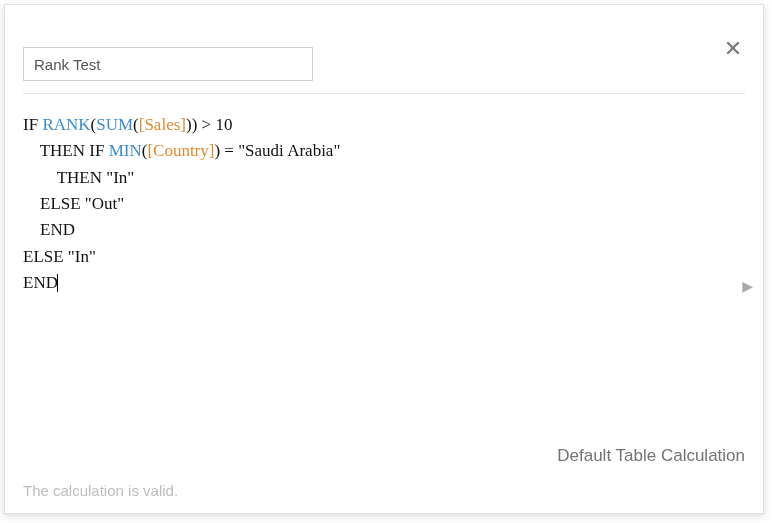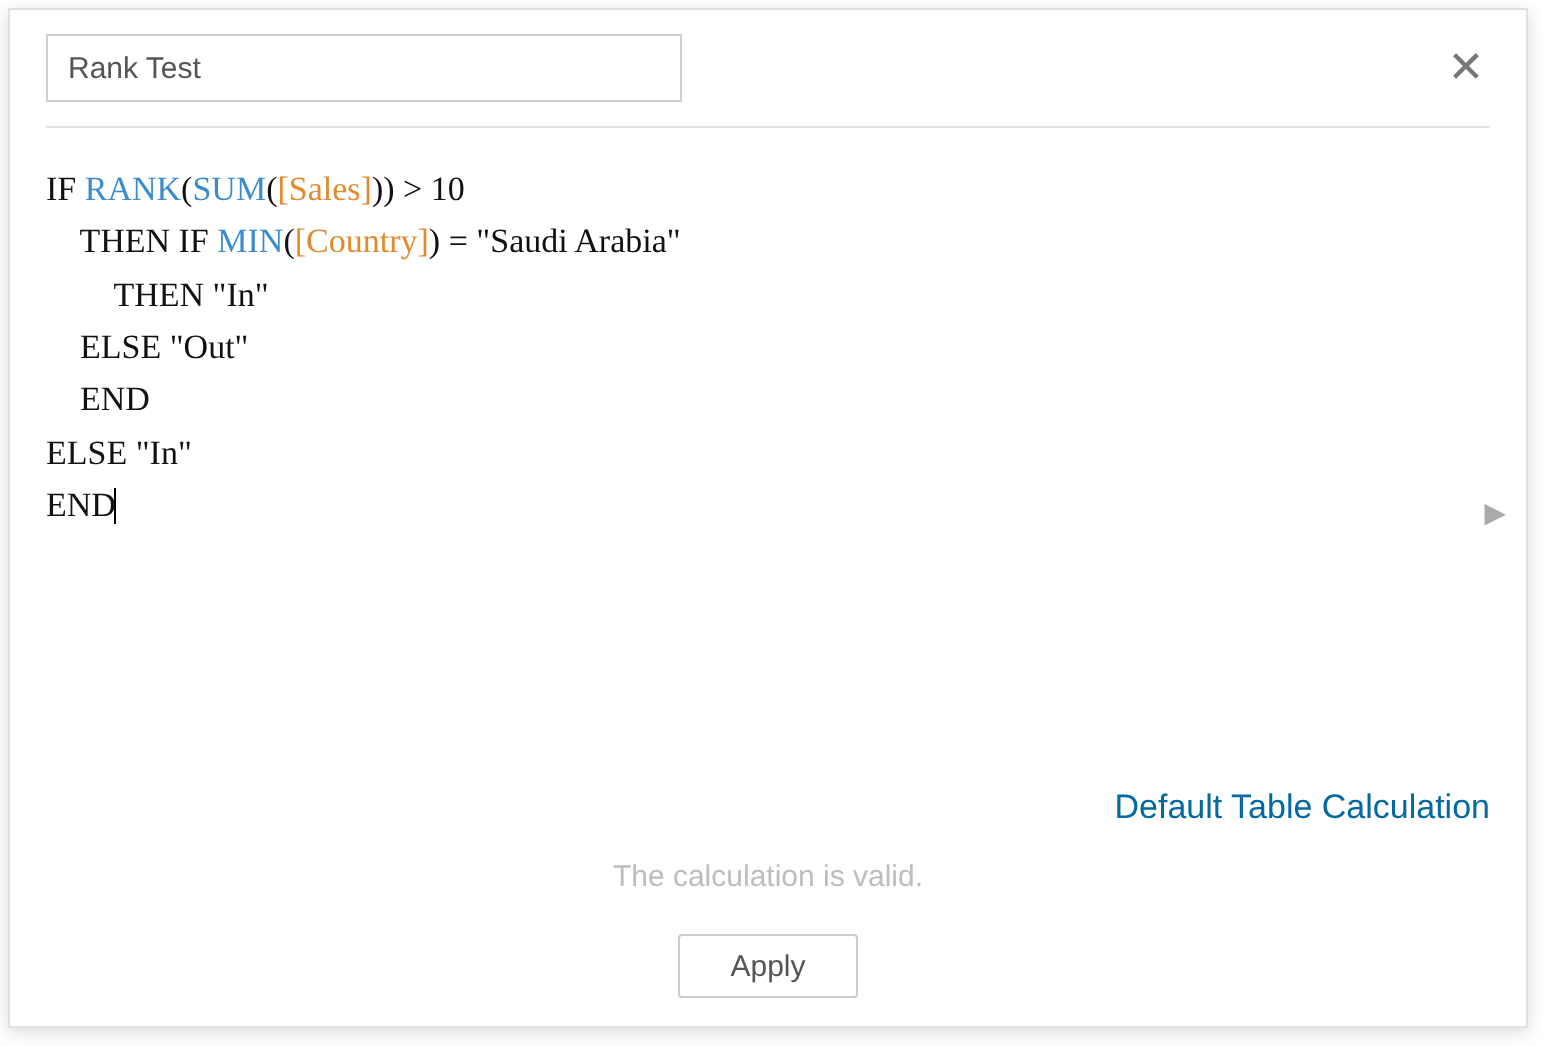--- a/index.html
+++ b/index.html
@@ -26,27 +26,28 @@
       position: relative;
     }
     .header {
       display: flex;
       align-items: center;
       padding: 12px 18px 12px 18px;
       gap: 10px;
     }
     .name-input {
       flex: 0 0 auto;
-      width: 318px;
+      width: 290px;
       height: 34px;
       border: 1px solid #cfcfcf;
       padding: 0 10px;
       font-size: 15px;
       color: #555;
       outline: none;
+      margin-top: 30px;
     }
     .close-btn {
       margin-left: auto;
       width: 24px;
       height: 24px;
       cursor: pointer;
       color: #777;
       display: flex;
       align-items: center;
       justify-content: center;
@@ -89,31 +90,30 @@
       cursor: pointer;
       background: none;
       border: none;
       padding: 4px;
     }
     .link-row {
       padding: 0 18px 8px 18px;
       text-align: right;
     }
     .default-link {
-      color: #0369a1;
+      color: #737373;
       font-size: 17px;
       text-decoration: none;
       cursor: pointer;
     }
     .footer {
       display: flex;
       align-items: center;
       padding: 8px 18px 14px 18px;
       gap: 10px;
-      flex-direction: column;
     }
     .status {
       color: #bdbdbd;
       font-size: 15px;
     }
     .footer-spacer {
       flex: 1;
     }
     .btn {
       height: 32px;
@@ -150,16 +150,15 @@
     <button class="expand-arrow">▶</button>
   </div>
 
   <div class="link-row">
     <a class="default-link">Default Table Calculation</a>
   </div>
 
   <div class="footer">
     <span class="status">The calculation is valid.</span>
     <div class="footer-spacer"></div>
-    <button class="btn">Apply</button>
   </div>
 
 </div>
 
 </body></html>

